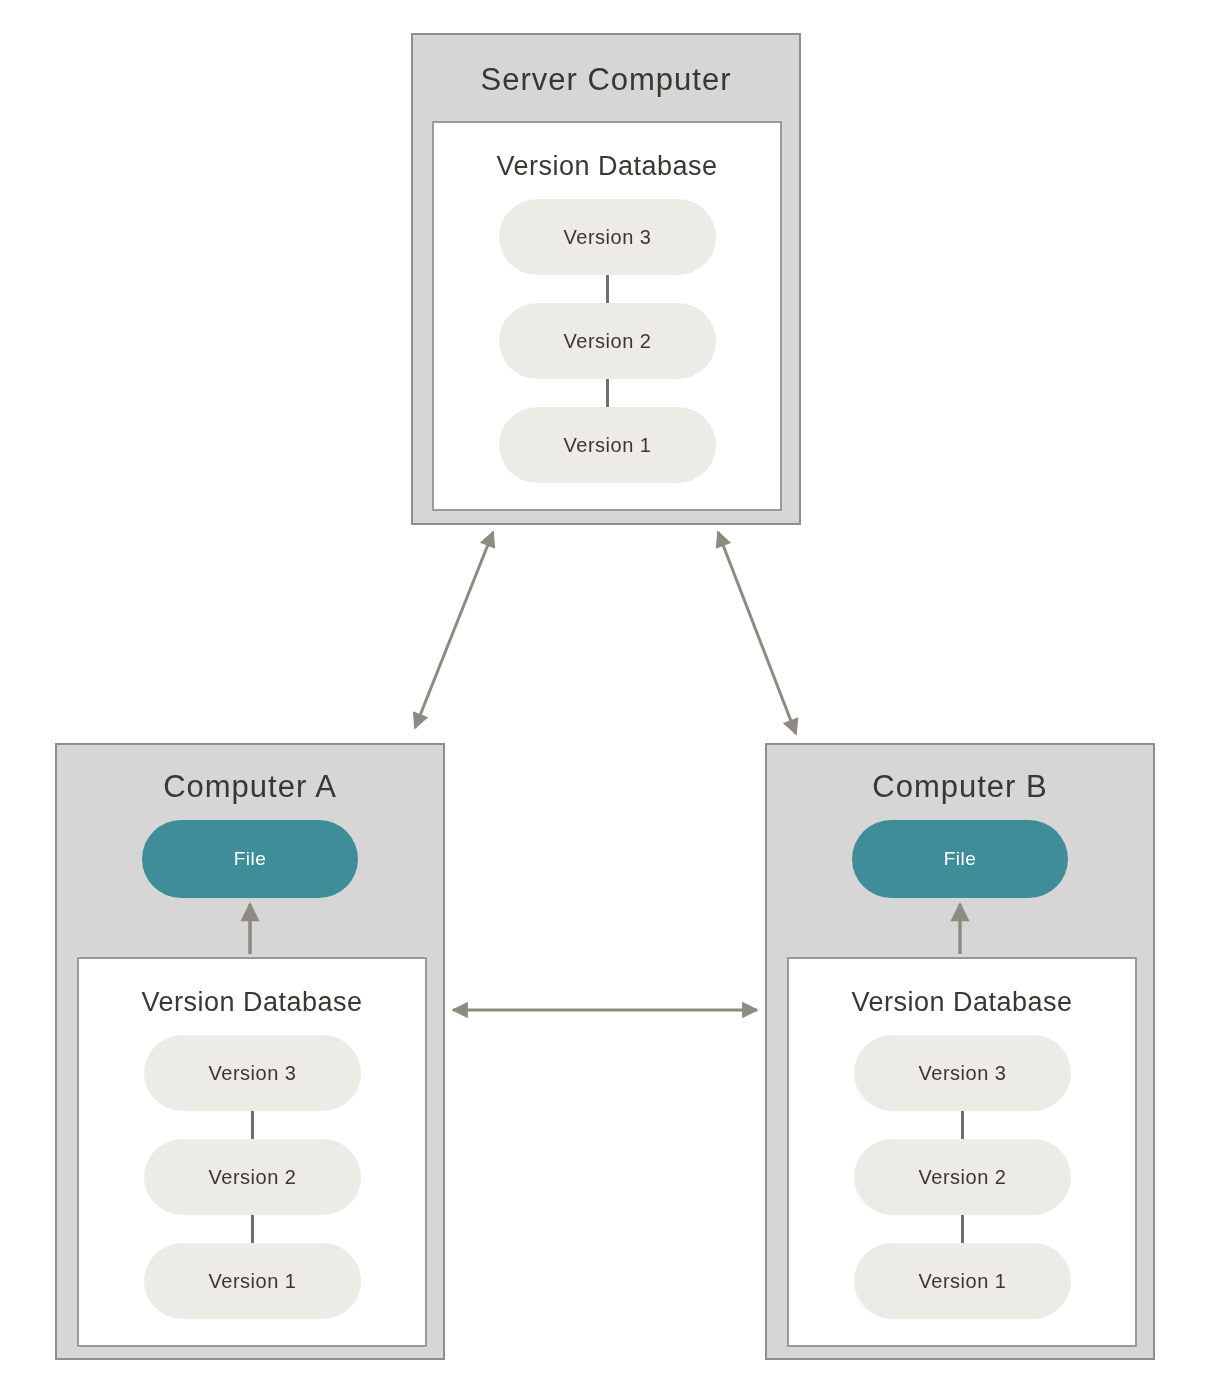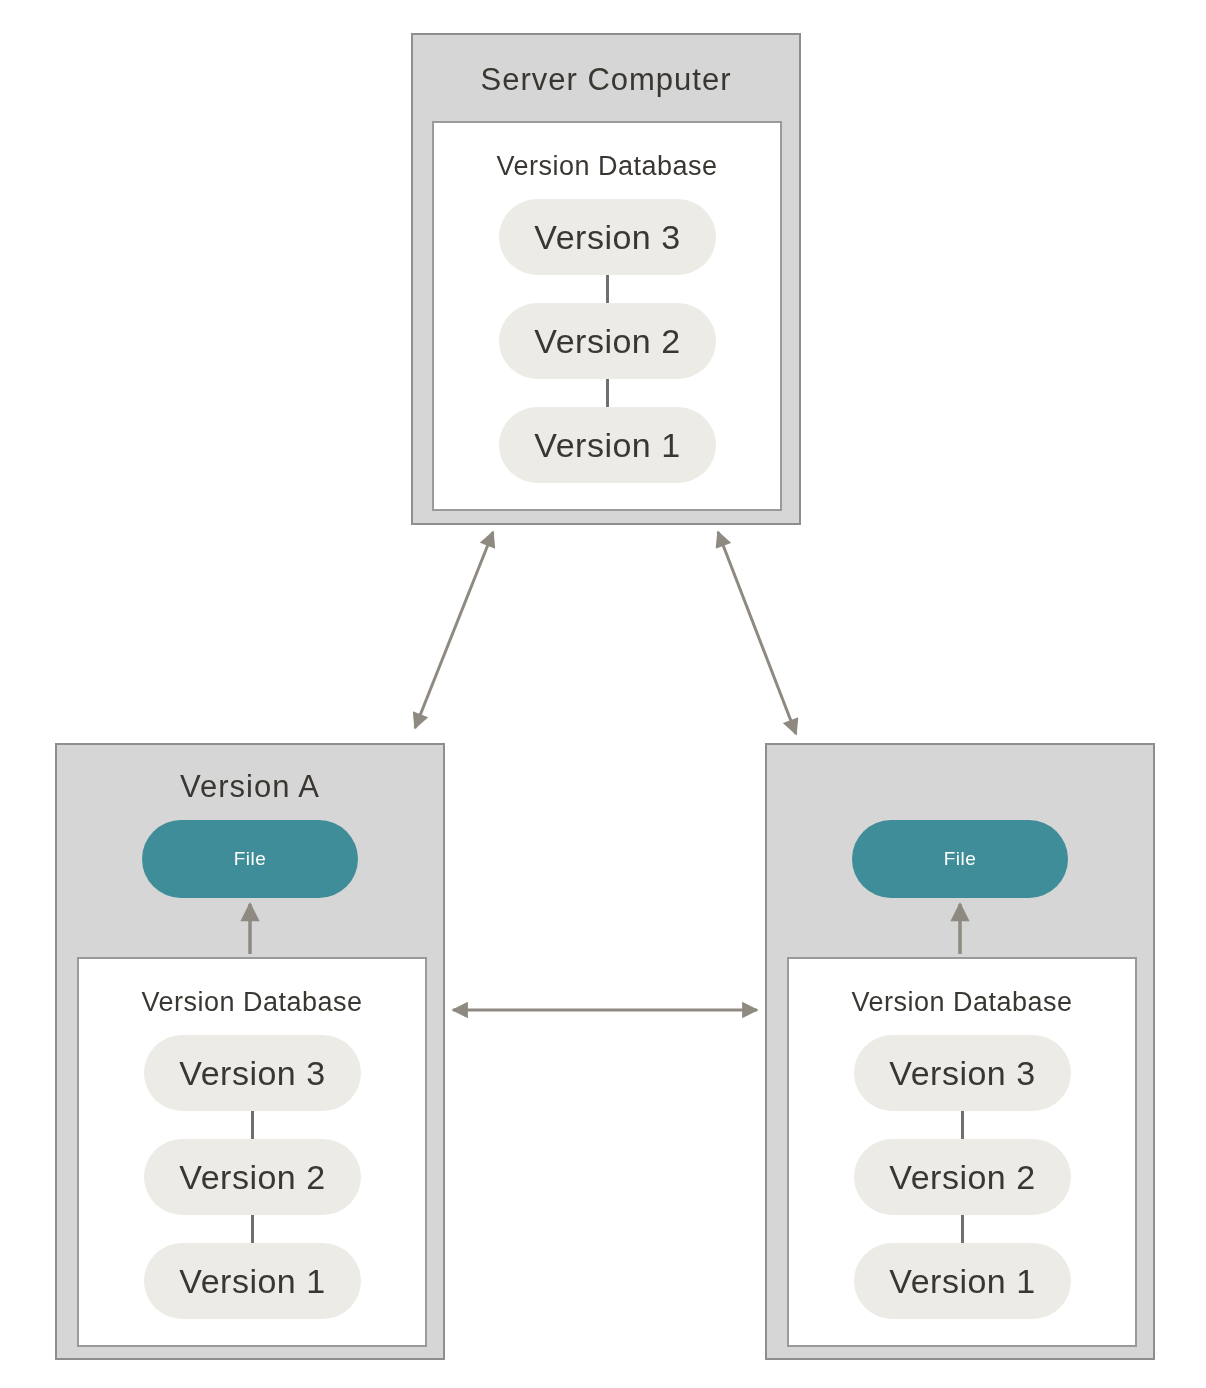--- a/index.html
+++ b/index.html
@@ -56,21 +56,21 @@
   }
   .version-pill{
     position:absolute;
     left:50%;
     width:217px;height:76px;
     margin-left:-108px;
     background:var(--pill-fill);
     border-radius:38px;
     text-align:center;
     line-height:76px;
-    font-size:34px;
+    font-size:20px;
     letter-spacing:0.5px;
     white-space:nowrap;
   }
   .pill-connector{
     position:absolute;
     left:50%;
     width:3px;height:28px;
     margin-left:-1px;
     background:var(--connector);
   }
@@ -112,33 +112,34 @@
       <div class="db-title">Version Database</div>
       <div class="version-pill" style="top:76px;">Version 3</div>
       <div class="pill-connector" style="top:152px;"></div>
       <div class="version-pill" style="top:180px;">Version 2</div>
       <div class="pill-connector" style="top:256px;"></div>
       <div class="version-pill" style="top:284px;">Version 1</div>
     </div>
   </div>
 
   <div class="outer-box" style="left:55px;top:743px;width:390px;height:617px;">
-    <div class="box-title" style="top:24px;">Version A</div>
+    <div class="box-title" style="top:24px;">Computer A</div>
     <div class="file-pill">File</div>
     <div class="inner-box" style="left:20px;top:212px;width:350px;height:390px;">
       <div class="db-title">Version Database</div>
       <div class="version-pill" style="top:76px;">Version 3</div>
       <div class="pill-connector" style="top:152px;"></div>
       <div class="version-pill" style="top:180px;">Version 2</div>
       <div class="pill-connector" style="top:256px;"></div>
       <div class="version-pill" style="top:284px;">Version 1</div>
     </div>
   </div>
 
   <div class="outer-box" style="left:765px;top:743px;width:390px;height:617px;">
+    <div class="box-title" style="top:24px;">Computer B</div>
     <div class="file-pill">File</div>
     <div class="inner-box" style="left:20px;top:212px;width:350px;height:390px;">
       <div class="db-title">Version Database</div>
       <div class="version-pill" style="top:76px;">Version 3</div>
       <div class="pill-connector" style="top:152px;"></div>
       <div class="version-pill" style="top:180px;">Version 2</div>
       <div class="pill-connector" style="top:256px;"></div>
       <div class="version-pill" style="top:284px;">Version 1</div>
     </div>
   </div>

